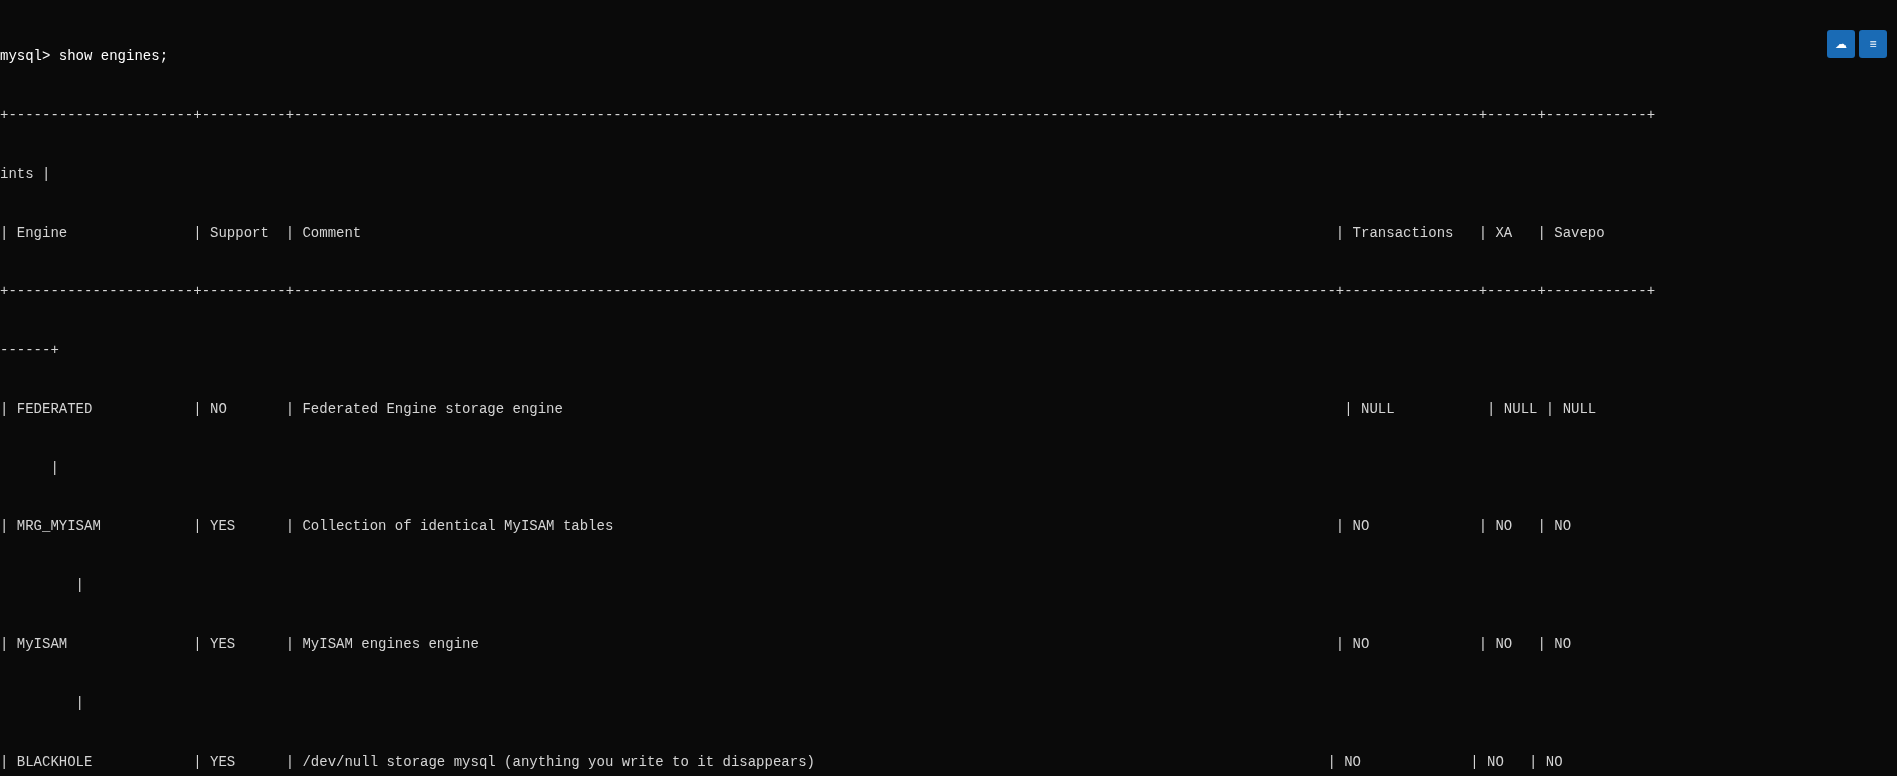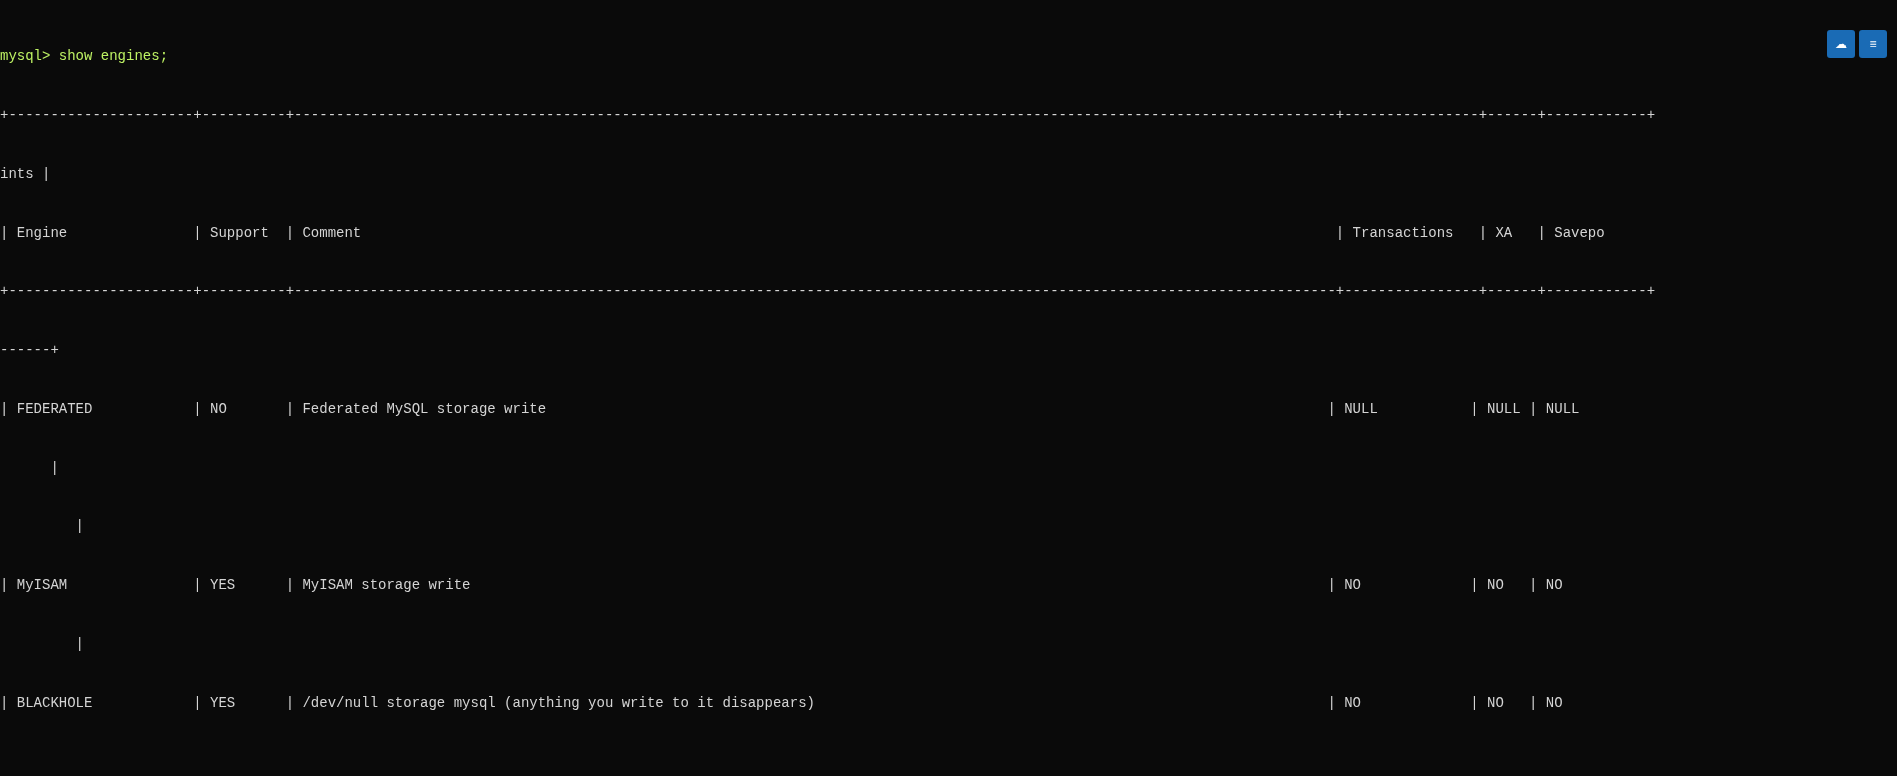--- a/index.html
+++ b/index.html
@@ -24,21 +24,21 @@
       line-height: 1.4;
       white-space: pre;
     }
 
     .terminal-line {
       display: block;
       color: #d4d4d4;
     }
 
     .prompt {
-      color: #bef264;
+      color: #ffffff;
     }
 
     .corner-widget {
       position: fixed;
       top: 30px;
       right: 10px;
       display: flex;
       gap: 4px;
       z-index: 100;
     }
@@ -60,24 +60,25 @@
 </head>
 <body>
 
 <div class="terminal">
   <span class="terminal-line prompt">mysql&gt; show engines;</span>
   <span class="terminal-line">+----------------------+----------+----------------------------------------------------------------------------------------------------------------------------+----------------+------+------------+</span>
   <span class="terminal-line">ints |</span>
   <span class="terminal-line">| Engine               | Support  | Comment                                                                                                                    | Transactions   | XA   | Savepo</span>
   <span class="terminal-line">+----------------------+----------+----------------------------------------------------------------------------------------------------------------------------+----------------+------+------------+</span>
   <span class="terminal-line">------+</span>
-  <span class="terminal-line">| FEDERATED            | NO       | Federated MySQL storage write                                                                                             | NULL           | NULL | NULL</span>
+  <span class="terminal-line">| FEDERATED            | NO       | Federated Engine storage engine                                                                                             | NULL           | NULL | NULL</span>
   <span class="terminal-line">      |</span>
+  <span class="terminal-line">| MRG_MYISAM           | YES      | Collection of identical MyISAM tables                                                                                      | NO             | NO   | NO</span>
   <span class="terminal-line">         |</span>
-  <span class="terminal-line">| MyISAM               | YES      | MyISAM storage write                                                                                                      | NO             | NO   | NO</span>
+  <span class="terminal-line">| MyISAM               | YES      | MyISAM engines engine                                                                                                      | NO             | NO   | NO</span>
   <span class="terminal-line">         |</span>
   <span class="terminal-line">| BLACKHOLE            | YES      | /dev/null storage mysql (anything you write to it disappears)                                                             | NO             | NO   | NO</span>
   
   
   
   
   
   
   
   

